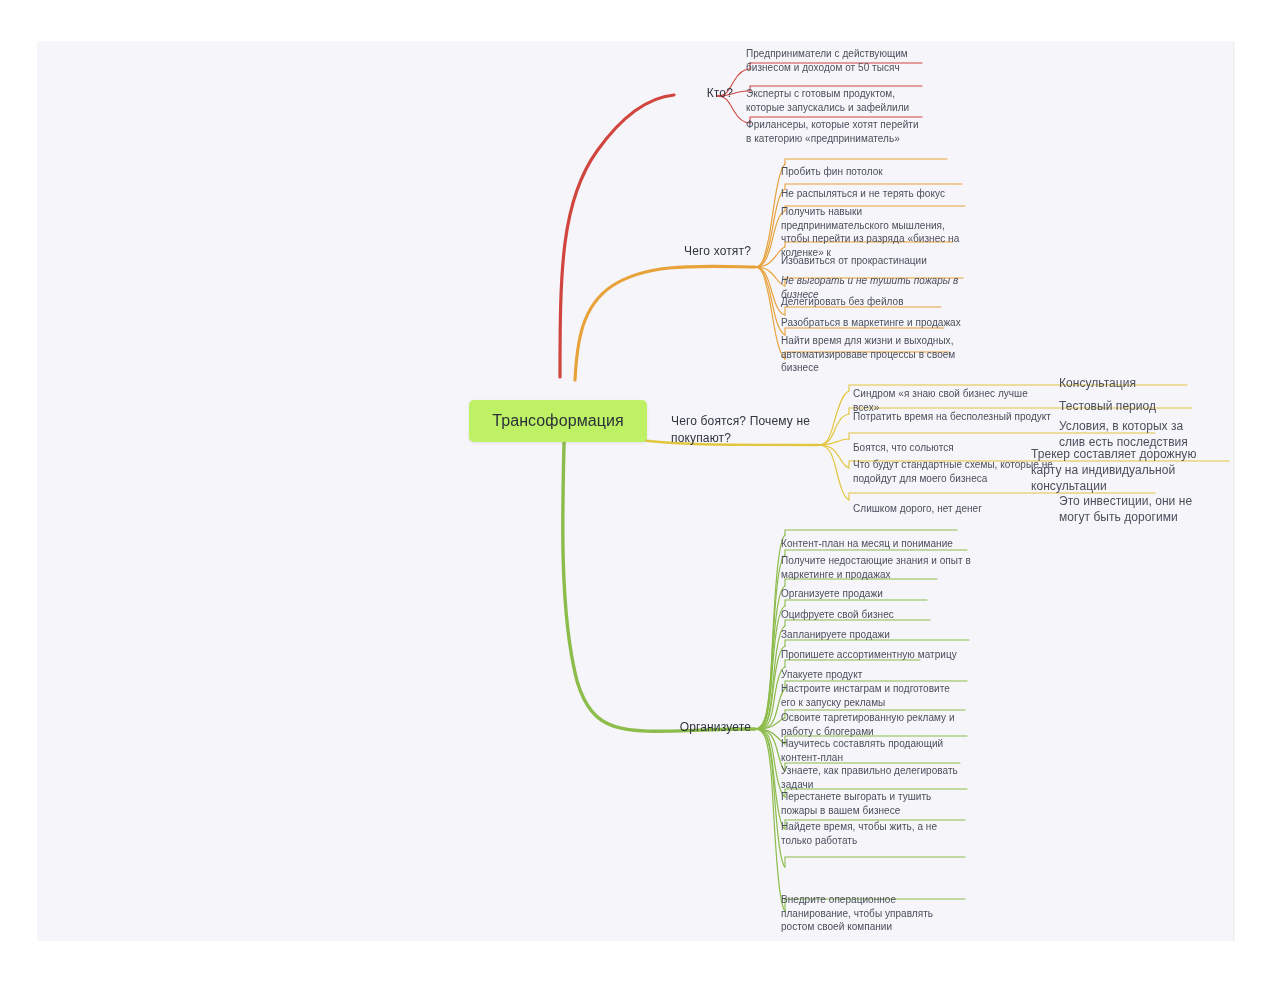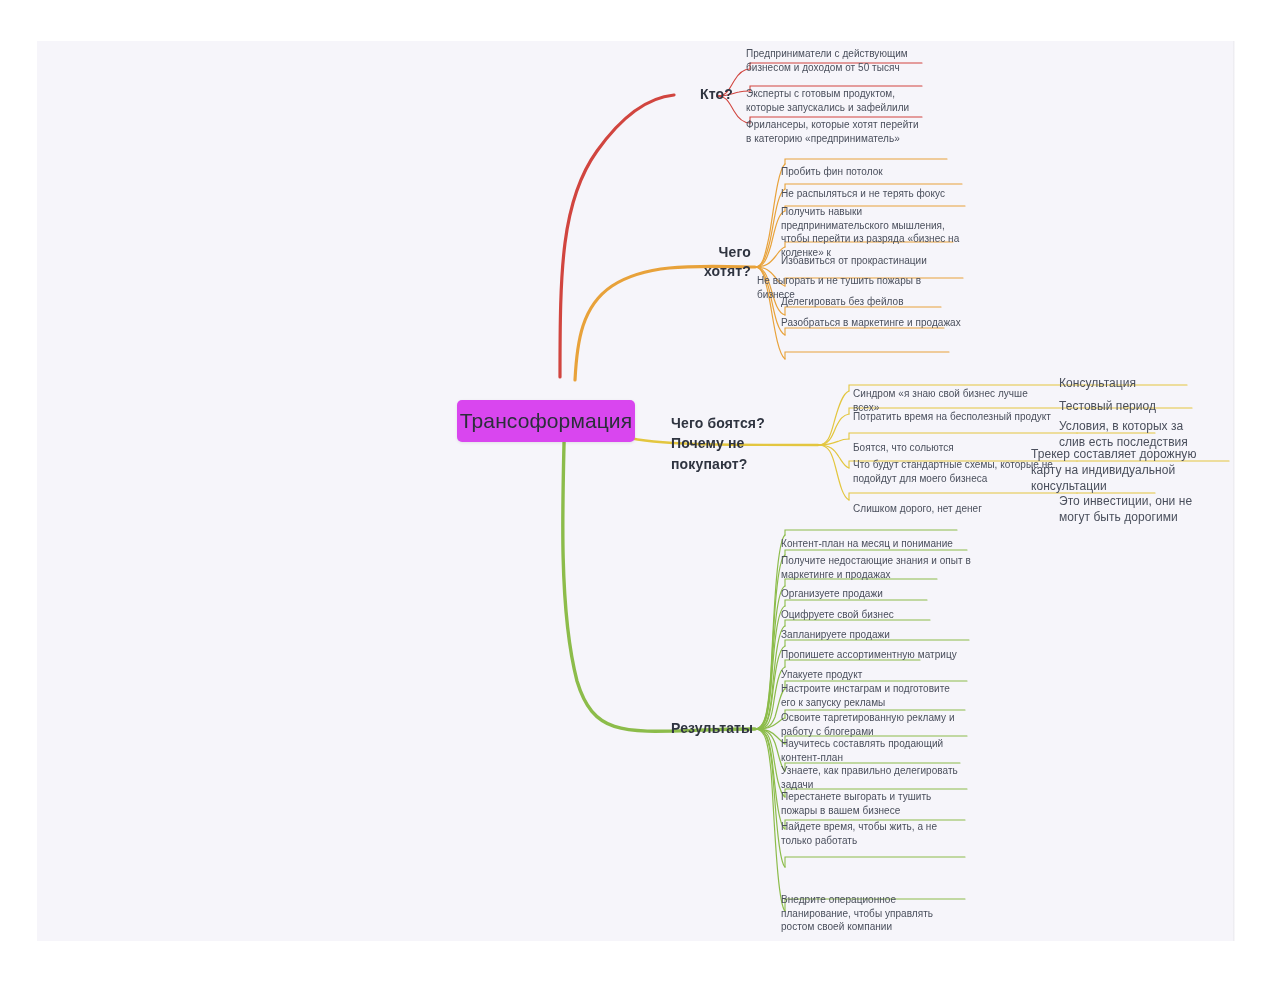--- a/index.html
+++ b/index.html
@@ -41,40 +41,40 @@
   }
   .node {
     position: absolute;
     color: #3a3f4b;
     line-height: 1.35;
     white-space: pre-line;
   }
   
   #root-node {
     position: absolute;
-    left: 420px;
+    left: 432px;
     top: 359px;
     width: 178px;
     height: 42px;
-    background: #d946ef;
+    background: #bef264;
     border-radius: 5px;
     box-shadow: 0 1px 3px rgba(40,40,60,0.10);
     display: flex;
     align-items: center;
     justify-content: center;
-    font-size: 21px;
+    font-size: 16px;
     font-weight: 400;
     color: #2b2f3a;
     letter-spacing: 0.1px;
     z-index: 5;
   }
   
   .l1-label {
-    font-size: 14px;
-    font-weight: 700;
+    font-size: 12px;
+    font-weight: 400;
     color: #2f3440;
     letter-spacing: 0.15px;
   }
   
   .l2-label {
     font-size: 10px;
     font-weight: 400;
     color: #4a4f5c;
     letter-spacing: 0.05px;
     margin-top: 12px;
@@ -196,42 +196,43 @@
     <div class="node l2-label" style="left:709px; top:-6px; width:180px;">Предприниматели с действующим бизнесом и доходом от 50 тысяч</div>
     <div class="node l2-label" style="left:709px; top:34px; width:185px;">Эксперты с готовым продуктом, которые запускались и зафейлили</div>
     <div class="node l2-label" style="left:709px; top:65px; width:180px;">Фрилансеры, которые хотят перейти в категорию «предприниматель»</div>
 
     <div class="node l1-label" style="left:634px; top:202px; width:80px; text-align:right;">Чего хотят?</div>
 
     <div class="node l2-label" style="left:744px; top:112px; width:180px;">Пробить фин потолок</div>
     <div class="node l2-label" style="left:744px; top:134px; width:190px;">Не распыляться и не терять фокус</div>
     <div class="node l2-label" style="left:744px; top:152px; width:190px;">Получить навыки предпринимательского мышления, чтобы перейти из разряда «бизнес на коленке» к</div>
     <div class="node l2-label" style="left:744px; top:201px; width:180px;">Избавиться от прокрастинации</div>
-    <div class="node l2-label" style="left:720px; top:221px; width:190px;">Не выгорать и не тушить пожары в бизнесе</div>
+    <div class="node l2-label" style="left:744px; top:221px; width:190px;font-style:italic;">Не выгорать и не тушить пожары в бизнесе</div>
     <div class="node l2-label" style="left:744px; top:242px; width:180px;">Делегировать без фейлов</div>
     <div class="node l2-label" style="left:744px; top:263px; width:180px;">Разобраться в маркетинге и продажах</div>
+    <div class="node l2-label" style="left:744px; top:281px; width:175px;">Найти время для жизни и выходных, автоматизироваве процессы в своем бизнесе</div>
 
     <div class="node l1-label" style="left:634px; top:372px; width:146px; line-height:1.45;">Чего боятся? Почему не покупают?</div>
 
     <div class="node l2-label" style="left:816px; top:334px; width:200px;">Синдром «я знаю свой бизнес лучше всех»</div>
     <div class="node l3-label" style="left:1022px; top:334px; width:130px;">Консультация</div>
 
     <div class="node l2-label" style="left:816px; top:357px; width:200px;">Потратить время на бесполезный продукт</div>
     <div class="node l3-label" style="left:1022px; top:357px; width:130px;">Тестовый период</div>
 
     <div class="node l2-label" style="left:816px; top:388px; width:160px;">Боятся, что сольются</div>
     <div class="node l3-label" style="left:1022px; top:377px; width:140px;">Условия, в которых за слив есть последствия</div>
 
     <div class="node l2-label" style="left:816px; top:405px; width:200px;">Что будут стандартные схемы, которые не подойдут для моего бизнеса</div>
     <div class="node l3-label" style="left:994px; top:405px; width:178px;">Трекер составляет дорожную карту на индивидуальной консультации</div>
 
     <div class="node l2-label" style="left:816px; top:449px; width:180px;">Слишком дорого, нет денег</div>
     <div class="node l3-label" style="left:1022px; top:452px; width:145px;">Это инвестиции, они не могут быть дорогими</div>
 
-    <div class="node l1-label" style="left:634px; top:678px; width:80px; text-align:right;">Результаты</div>
+    <div class="node l1-label" style="left:634px; top:678px; width:80px; text-align:right;">Организуете</div>
 
     <div class="node l2-label" style="left:744px; top:484px; width:200px;">Контент-план на месяц и понимание</div>
     <div class="node l2-label" style="left:744px; top:501px; width:190px;">Получите недостающие знания и опыт в маркетинге и продажах</div>
     <div class="node l2-label" style="left:744px; top:534px; width:180px;">Организуете продажи</div>
     <div class="node l2-label" style="left:744px; top:555px; width:180px;">Оцифруете свой бизнес</div>
     <div class="node l2-label" style="left:744px; top:575px; width:180px;">Запланируете продажи</div>
     <div class="node l2-label" style="left:744px; top:595px; width:190px;">Пропишете ассортиментную матрицу</div>
     <div class="node l2-label" style="left:744px; top:615px; width:180px;">Упакуете продукт</div>
     <div class="node l2-label" style="left:744px; top:629px; width:185px;">Настроите инстаграм и подготовите его к запуску рекламы</div>
     <div class="node l2-label" style="left:744px; top:658px; width:185px;">Освоите таргетированную рекламу и работу с блогерами</div>

